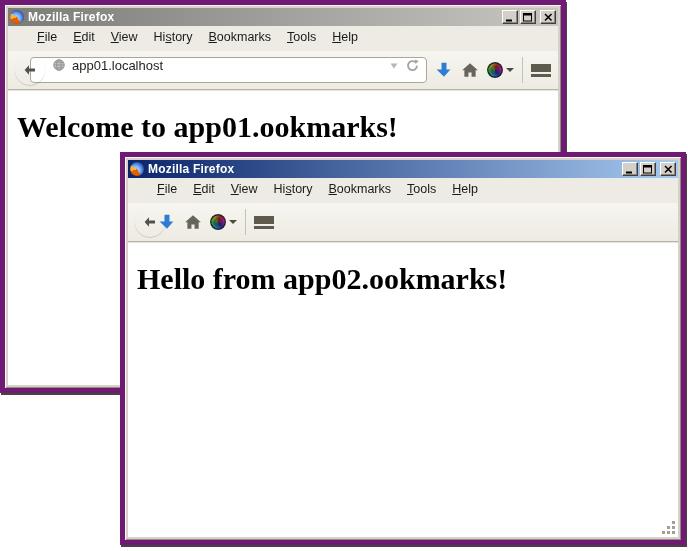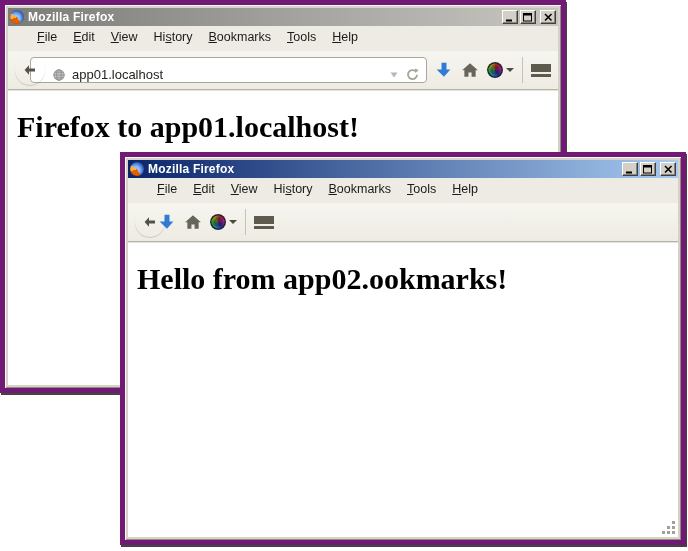--- a/index.html
+++ b/index.html
@@ -66,21 +66,21 @@
     width:30px; height:30px; border-radius:50%;
     background:linear-gradient(#fdfdfb, #e7e4dc);
     border:1px solid #989486;
     box-shadow: 0 1px 1px rgba(0,0,0,.15);
     display:flex; align-items:center; justify-content:center;
     position:relative; z-index:2; margin-right:-15px; flex:0 0 30px;
   }
   .urlbar {
     flex:1; height:26px; background:#ffffff;
     border:1px solid #aaa79a; border-radius:4px;
-    display:flex; align-items:flex-end; padding:0 6px 0 21px;
+    display:flex; align-items:flex-start; padding:0 6px 0 21px;
     min-width:0;
   }
   .url-text { font-size:13px; color:#25241f; margin-left:6px; white-space:nowrap;
               overflow:hidden; flex:1; }
   .urlbar .tail { display:flex; align-items:center; gap:5px; }
 
   .tool-btn { display:flex; align-items:center; justify-content:center;
               background:none; border:none; padding:0; }
   .nav-right { display:flex; align-items:center; margin-left:8px; gap:8px; }
 
@@ -214,21 +214,21 @@
         </button>
       </span>
       <span class="separator"></span>
       <button class="tool-btn">
         <span class="hamburger"></span>
       </button>
     </span>
   </div>
 
   <div class="content">
-    <h1>Firefox to app01.localhost!</h1>
+    <h1>Welcome to app01.ookmarks!</h1>
   </div>
 </div>
 
 <div class="window" id="window-front">
   <div class="titlebar active">
     <span class="ff-logo"></span>
     <span class="title-text">Mozilla Firefox</span>
     <span class="win-btns">
       <button class="win-btn" title="Minimize">
         <svg width="10" height="9">

